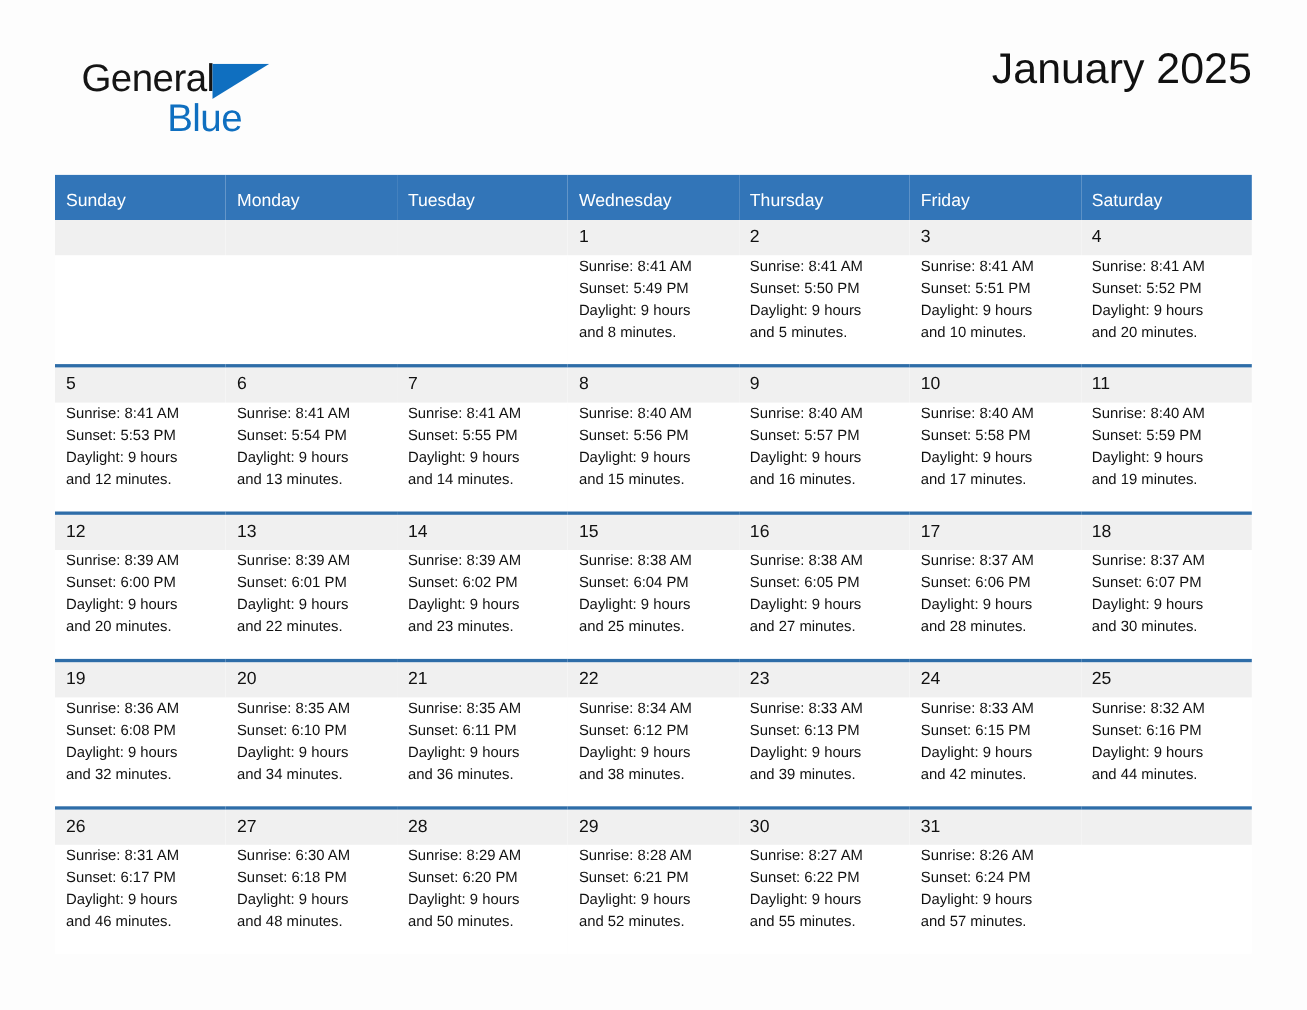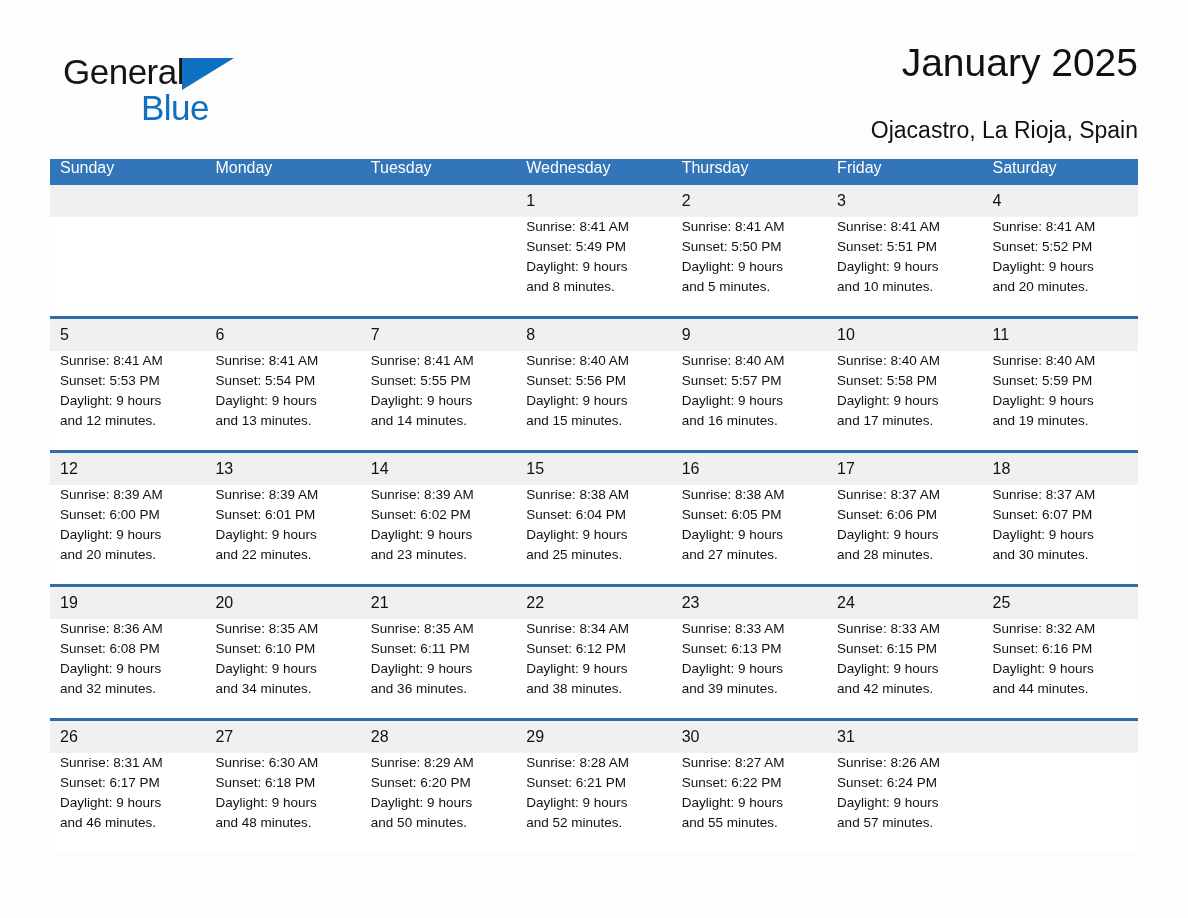--- a/index.html
+++ b/index.html
@@ -17,21 +17,21 @@
   .page {
     position: relative;
     width: 1188px;
     height: 918px;
     box-sizing: border-box;
   }
 
   
   .header {
     position: absolute;
-    left: 54px;
+    left: 65px;
     top: 40px;
     right: 50px;
     height: 110px;
   }
   .logo {
     position: absolute;
     left: 9px;
     top: 12px;
     width: 260px;
     height: 80px;
@@ -93,21 +93,21 @@
     width: 1088px;
     border-collapse: collapse;
     table-layout: fixed;
   }
   .calendar th {
     background: #3275b8;
     color: #ffffff;
     font-size: 16px;
     font-weight: normal;
     text-align: left;
-    padding: 0 0 8px 10px;
+    padding: 15px 0 8px 10px;
     height: 16px;
     line-height: 18px;
   }
   .calendar td {
     vertical-align: top;
     padding: 0;
     border-top: 3px solid #2e6da8;
     background: #ffffff;
     height: 131px;
     width: 155.43px;
@@ -146,21 +146,20 @@
     <div class="logo">
       <div class="logo-row1">
         <span class="logo-general">General</span><span class="logo-triangle"><svg width="52" height="32" viewBox="0 0 52 32">
               <polygon points="0,32 0,0 52,0" fill="#0f6fc0"></polygon>
             </svg></span>
       </div>
       <div class="logo-blue">Blue</div>
     </div>
 
     <div class="title">January 2025</div>
-    <div class="subtitle">Ojacastro, La Rioja, Spain</div>
   </div>
 
   <table class="calendar">
     <thead>
       <tr id="weekday-header-row">
           <th>Sunday</th>
           <th>Monday</th>
           <th>Tuesday</th>
           <th>Wednesday</th>
           <th>Thursday</th>

